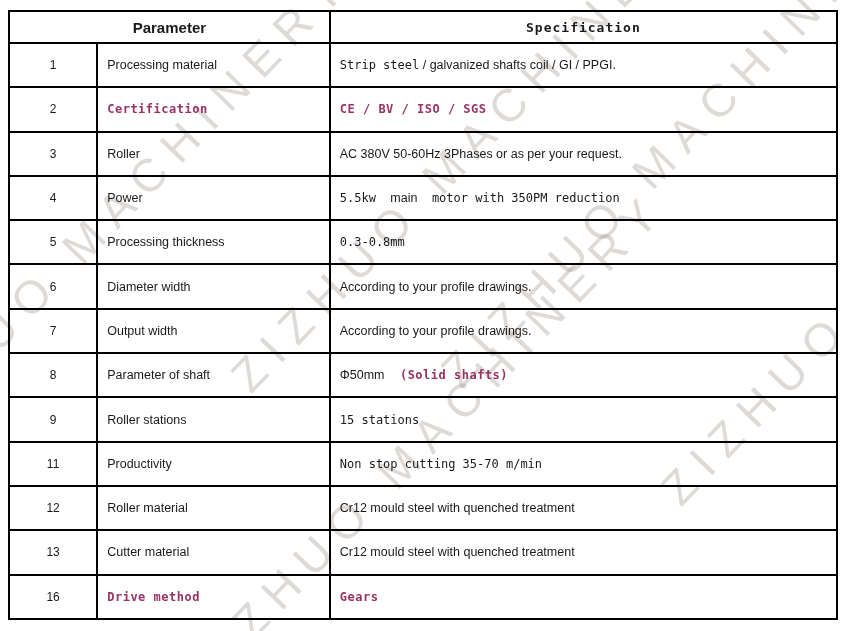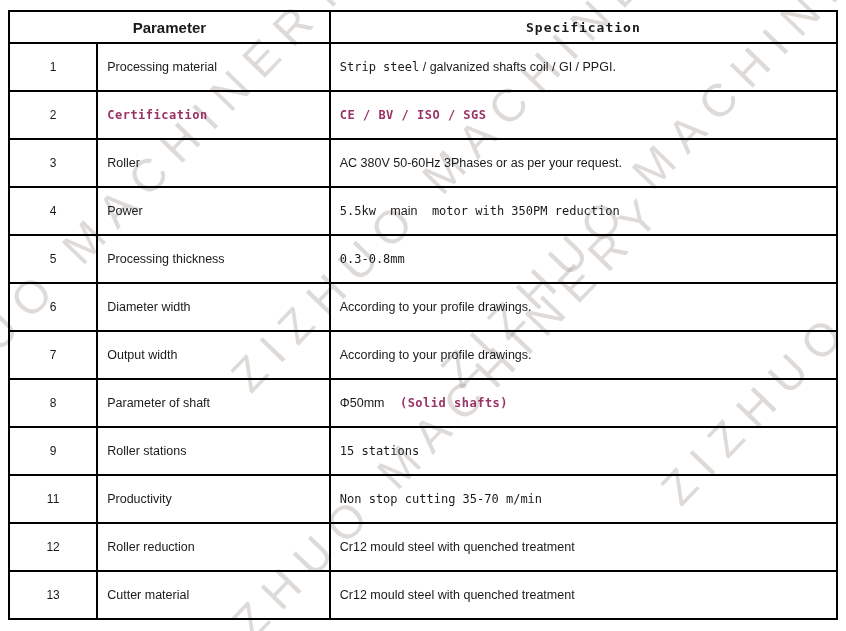--- a/index.html
+++ b/index.html
@@ -141,24 +141,29 @@
           <td class="name-cell"><span class="seg seg-sans">Roller stations</span></td>
           <td class="spec-cell"><span class="seg seg-mono">15 stations</span></td>
         </tr>
         <tr>
           <td class="num-cell">11</td>
           <td class="name-cell"><span class="seg seg-sans">Productivity</span></td>
           <td class="spec-cell"><span class="seg seg-mono">Non stop cutting 35-70 m/min</span></td>
         </tr>
         <tr>
           <td class="num-cell">12</td>
-          <td class="name-cell"><span class="seg seg-sans">Roller reduction</span></td>
+          <td class="name-cell"><span class="seg seg-sans">Roller material</span></td>
           <td class="spec-cell"><span class="seg seg-sans">Cr12 mould steel with quenched treatment</span></td>
         </tr>
         <tr>
           <td class="num-cell">13</td>
           <td class="name-cell"><span class="seg seg-sans">Cutter material</span></td>
           <td class="spec-cell"><span class="seg seg-sans">Cr12 mould steel with quenched treatment</span></td>
         </tr>
+        <tr>
+          <td class="num-cell">16</td>
+          <td class="name-cell"><span class="seg seg-mono-purple">Drive method</span></td>
+          <td class="spec-cell"><span class="seg seg-mono-purple">Gears</span></td>
+        </tr>
       </tbody>
   </table>
 
 </div>
 
 </body></html>

